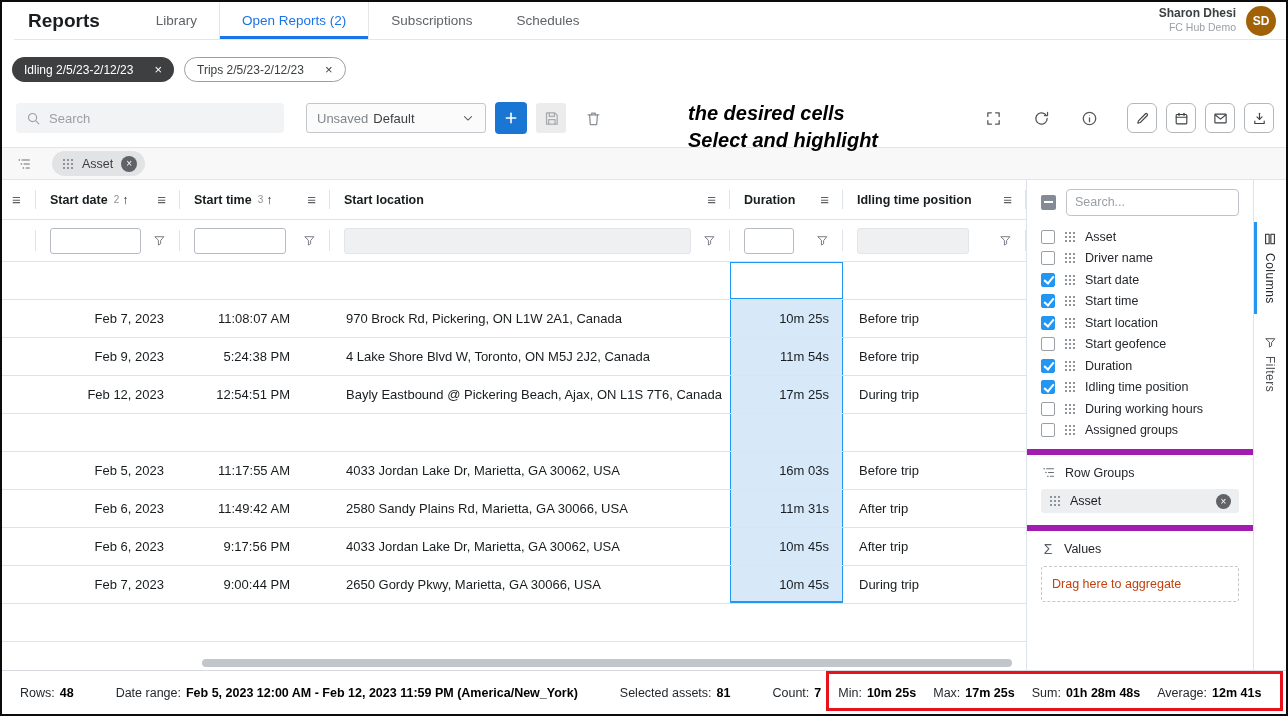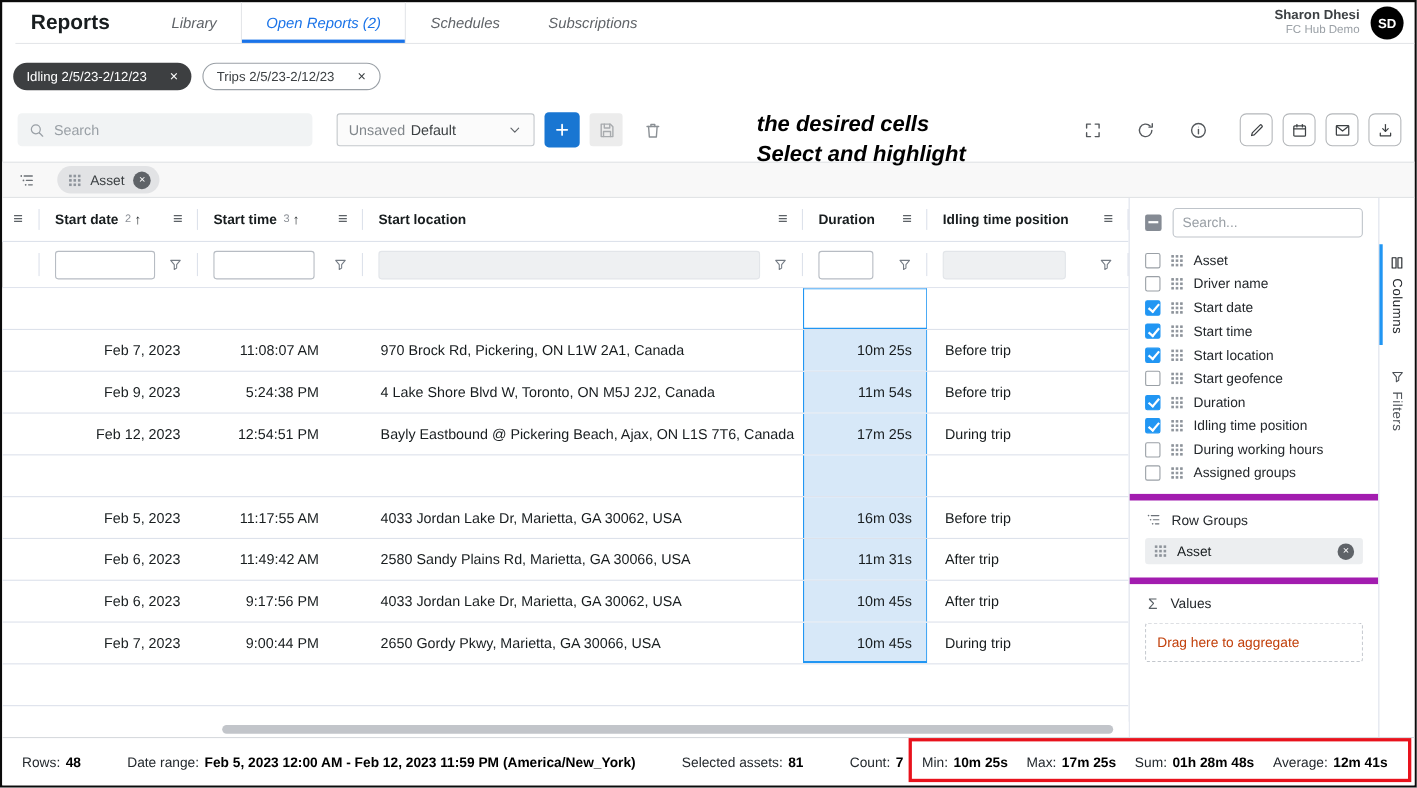--- a/index.html
+++ b/index.html
@@ -9,28 +9,28 @@
     font-family:"Liberation Sans", sans-serif; color:#181d1f; position:relative;
     display:flex; flex-direction:column; overflow:hidden; margin:0 auto;
   }
   svg { display:block; }
   .svgi { stroke:currentColor; fill:none; stroke-width:1.8; stroke-linecap:round; stroke-linejoin:round; }
 
   
   .topbar { flex:0 0 38px; display:flex; align-items:stretch; border-bottom:1px solid #e4e6e9; padding:0 10px 0 14px;margin-left:12px; }
   .topbar-title { font-size:19px; font-weight:bold; align-self:center; margin-right:34px; }
   .topnav { display:flex; }
-  .topnav-tab { display:flex; align-items:center; padding:0 22px; font-size:13.5px; color:#5f6368; position:relative; cursor:pointer; white-space:nowrap;font-style:italic; }
+  .topnav-tab { display:flex; align-items:center; padding:0 22px; font-size:13.5px; color:#5f6368; position:relative; cursor:pointer; white-space:nowrap; }
   .topnav-tab.active { color:#1a73e8; border-left:1px solid #e4e6e9; border-right:1px solid #e4e6e9; }
   .topnav-tab.active::after { content:""; position:absolute; left:0; right:0; bottom:0; height:3px; background:#1a73e8; }
   .user-block { margin-left:auto; display:flex; align-items:center; gap:10px; }
   .user-meta { text-align:right; line-height:1.25; }
   .user-name { font-size:12px; color:#3c4043; font-weight:bold; }
   .user-org { font-size:10.5px; color:#9aa0a6; }
-  .avatar { width:30px; height:30px; border-radius:50%; background:#000000; color:#fff; font-size:12px; font-weight:bold; display:flex; align-items:center; justify-content:center; cursor:pointer; }
+  .avatar { width:30px; height:30px; border-radius:50%; background:#a16207; color:#fff; font-size:12px; font-weight:bold; display:flex; align-items:center; justify-content:center; cursor:pointer; }
 
   
   .chips-row { flex:0 0 57px; display:flex; align-items:flex-start; gap:10px; padding:17px 10px 0 10px; }
   .chip { height:25px; border-radius:14px; display:inline-flex; align-items:center; gap:21px; font-size:12px; padding:0 12px; cursor:pointer; white-space:nowrap; }
   .chip.dark { background:#3d3f41; color:#fff; }
   .chip.light { background:#fff; border:1px solid #9aa0a6; color:#3c4043; }
   .chip-close { font-size:13px; line-height:1; cursor:pointer; }
 
   
   .toolbar { flex:0 0 50px; display:flex; align-items:center; padding:2px 12px 10px 14px; position:relative; }
@@ -128,22 +128,22 @@
 </head>
 <body>
 
 <div class="app">
 
   <header class="topbar">
     <div class="topbar-title">Reports</div>
     <nav class="topnav">
       <div class="topnav-tab">Library</div>
       <div class="topnav-tab active">Open Reports (2)</div>
+      <div class="topnav-tab">Subscriptions</div>
       <div class="topnav-tab">Schedules</div>
-      <div class="topnav-tab">Subscriptions</div>
     </nav>
     <div class="user-block">
       <div class="user-meta">
         <div class="user-name">Sharon Dhesi</div>
         <div class="user-org">FC Hub Demo</div>
       </div>
       <div class="avatar">SD</div>
     </div>
   </header>
 

